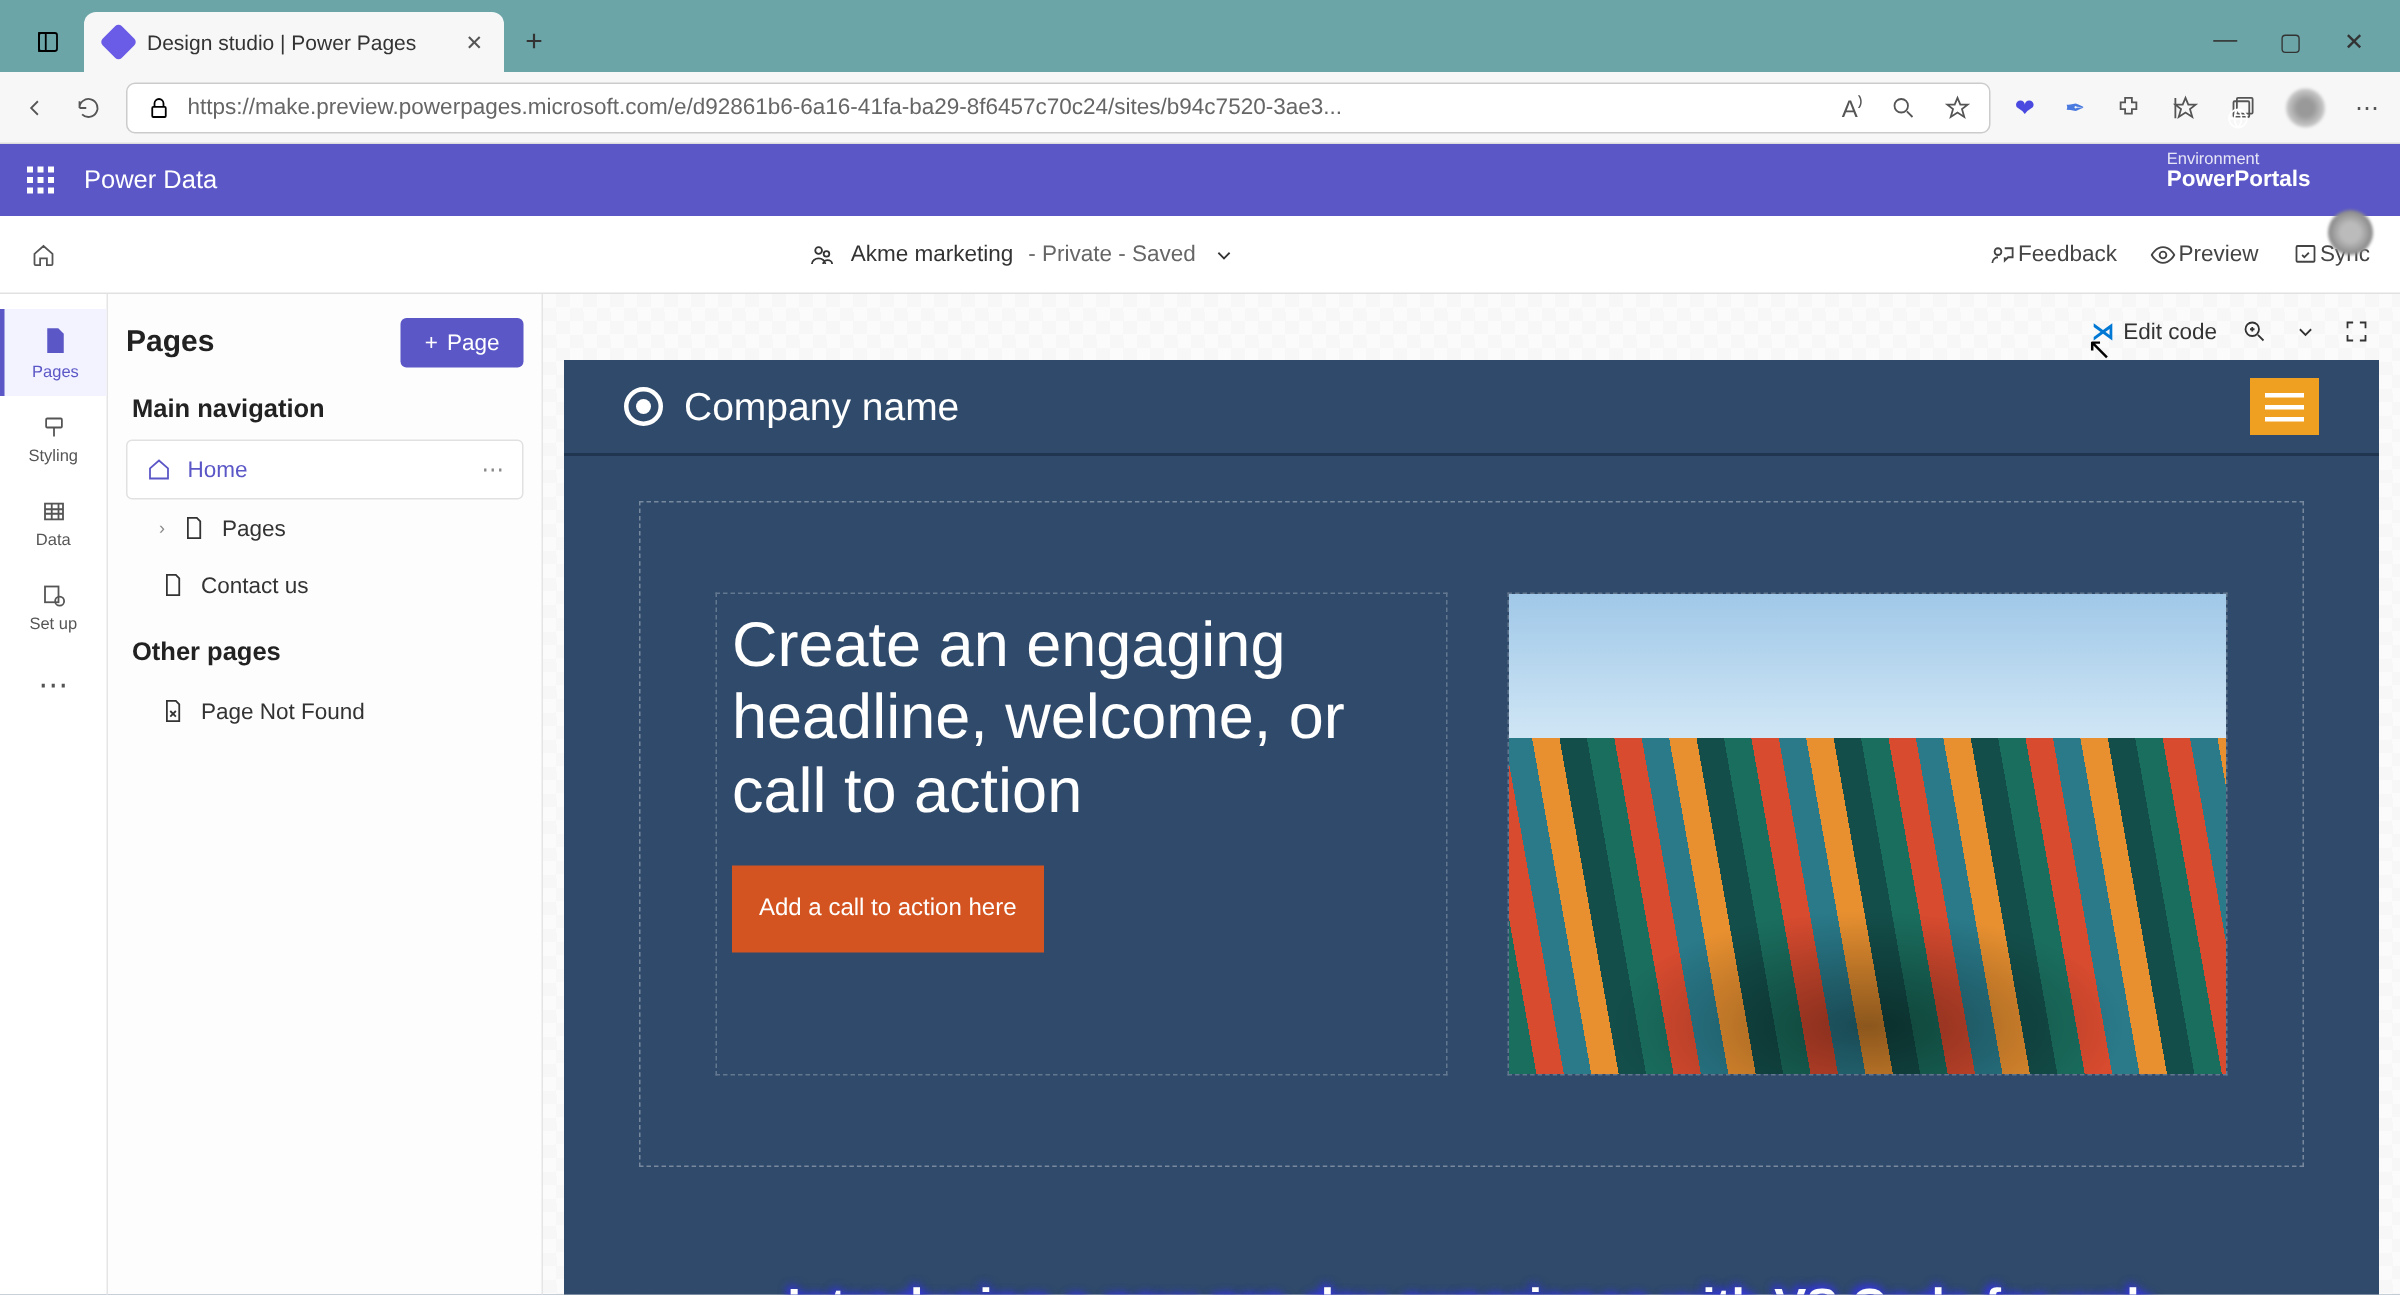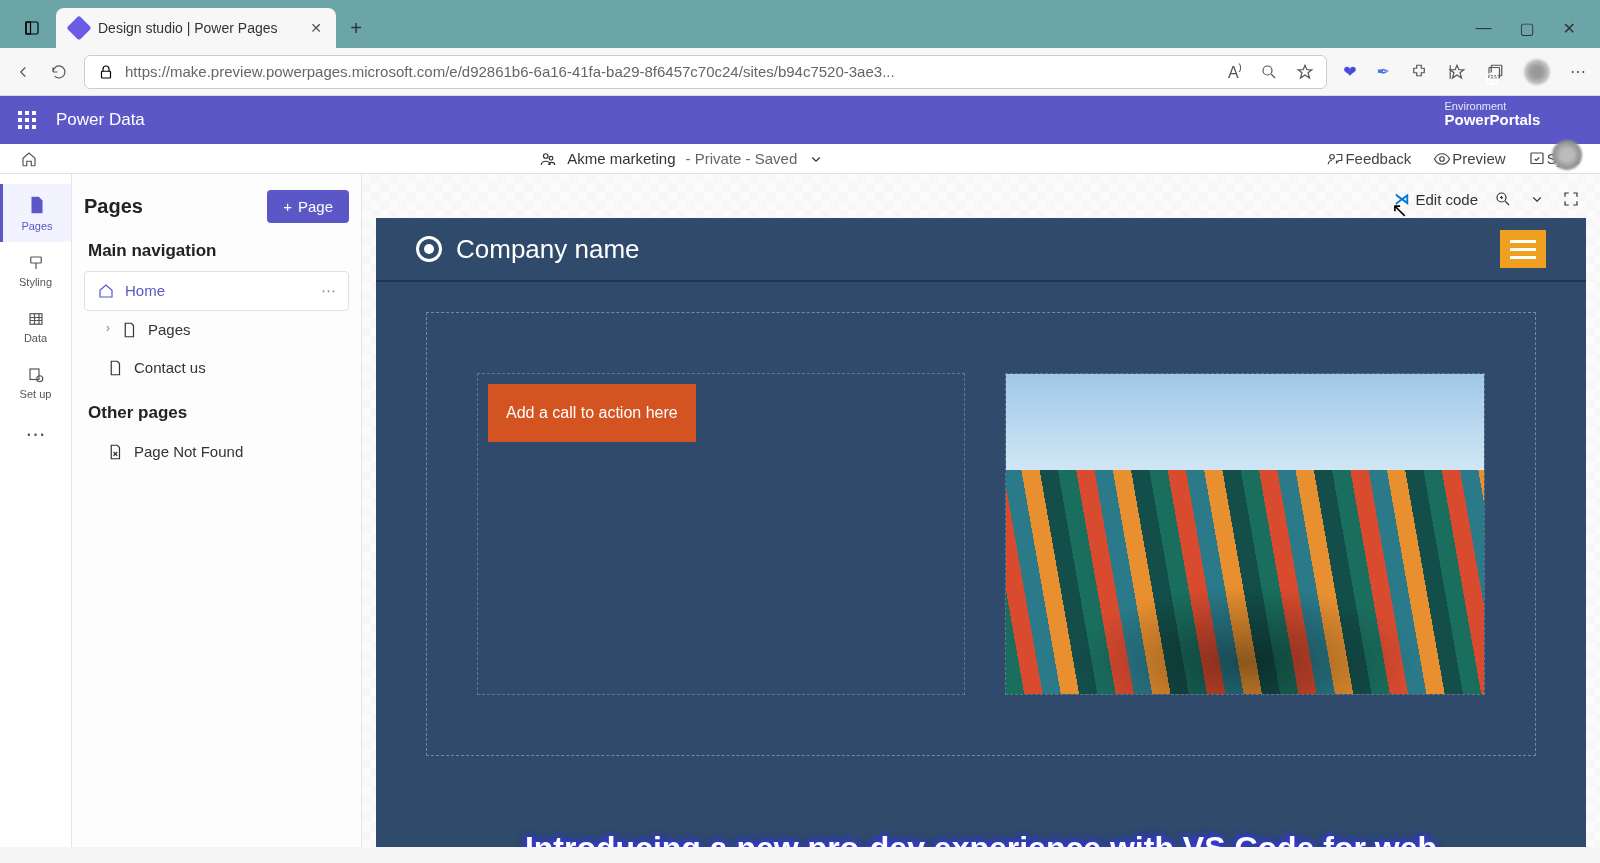--- a/index.html
+++ b/index.html
@@ -30,42 +30,42 @@
 .waffle span { background:#fff; width:4px; height:4px;}
 .brand { font-size: 17px; font-weight: 500; }
 .env-block { margin-left: auto; display: flex; align-items: center; gap: 12px; flex-direction: column; }
 .env-text { line-height: 1.1; }
 .env-text .lbl { font-size: 11px; opacity: .85;}
 .env-text .val { font-size: 15px; font-weight: bold; }
 .hdr-icons { display: flex; gap: 24px; margin-left: 30px; font-size: 18px; align-items:center;}
 .hdr-avatar { width: 30px; height: 30px; border-radius: 50%; background: radial-gradient(circle,#bbb 30%,#888 70%); filter: blur(1px);}
 
 
-.subbar { height: 30px; background: #fff; border-bottom: 1px solid #e1e1e1; display:flex; align-items:center; padding: 0 20px;}
+.subbar { height: 52px; background: #fff; border-bottom: 1px solid #e1e1e1; display:flex; align-items:center; padding: 0 20px;}
 .home-ic { color:#555;}
 .site-info { margin: 0 auto; display:flex; align-items:center; gap:10px; font-size:15px; color:#333;}
 .right-actions { display:flex; gap:22px; align-items:center; font-size:15px; color:#444;}
 .right-actions .act { display:flex; align-items:center; gap:1px;}
 
 
 .main { display:flex; height: calc(863px - 48px - 48px - 48px - 46px); }
 
 
 .rail { width: 72px; background:#fff; border-right:1px solid #e5e5e5; display:flex; flex-direction:column; align-items:center; padding-top:10px; gap:2px;}
 .rail-item { display:flex; flex-direction:column; align-items:center; gap:4px; padding:10px 0; width:100%; font-size:11px; color:#555; cursor:pointer;}
 .rail-item.active { color:#5b57c7; border-left:3px solid #5b57c7; background:#f3f2ff;}
 .rail-item .ic { font-size:20px;}
 
 
 .pages-side { width: 290px; background:#fdfdfd; border-right:1px solid #e5e5e5; padding: 16px 12px;}
 .pages-hdr { display:flex; align-items:center; justify-content:space-between; margin-bottom:18px;}
 .pages-hdr h2 { font-size:20px; font-weight:700; color:#222;}
 .add-page-btn { background:#5b57c7; color:#fff; border:none; border-radius:4px; padding:8px 16px; font-size:15px; display:flex; align-items:center; gap:6px; cursor:pointer;}
 .section-lbl { font-size:17px; font-weight:700; color:#222; margin: 16px 4px 10px;}
-.nav-item { display:flex; gap:10px; padding:10px 12px; font-size:15px; color:#333; cursor:pointer; border-radius:4px;}
+.nav-item { display:flex; align-items:center; gap:10px; padding:10px 12px; font-size:15px; color:#333; cursor:pointer; border-radius:4px;}
 .nav-item.active { background:#fff; border:1px solid #e1e1e1; color:#5b57c7;}
 .nav-item .chev { color:#888; font-size:12px;}
 .nav-item .dots { margin-left:auto; color:#888;}
 .nav-sub { padding-left: 22px;}
 
 
 .canvas-wrap { flex:1; background: repeating-conic-gradient(#f7f7f7 0% 25%, #fbfbfb 0% 50%) 0 0/18px 18px; position:relative; padding: 14px 14px 0 14px; overflow:hidden;}
 .canvas-toolbar { position:absolute; top:16px; right:20px; display:flex; align-items:center; gap:16px; background:transparent; font-size:15px; color:#333; z-index:5;}
 .edit-code { display:flex; align-items:center; gap:6px; cursor:pointer;}
 .vs-ic { color:#0078d4; font-weight:bold;}
@@ -382,20 +382,21 @@
         <div class="logo-circ"></div>
         <div class="company">Company name</div>
         <div class="burger">
             <span></span>
             <span></span>
             <span></span>
           </div>
       </div>
       <div class="hero">
         <div class="hero-left">
+          <h1>Create an engaging headline, welcome, or call to action</h1>
           <button class="cta">Add a call to action here</button>
         </div>
         <div class="hero-right">
           <div class="hero-img"></div>
         </div>
       </div>
       <div class="caption-band">
         <span>Introducing a new pro-dev experience with VS Code for web</span>
       </div>
     </div>

